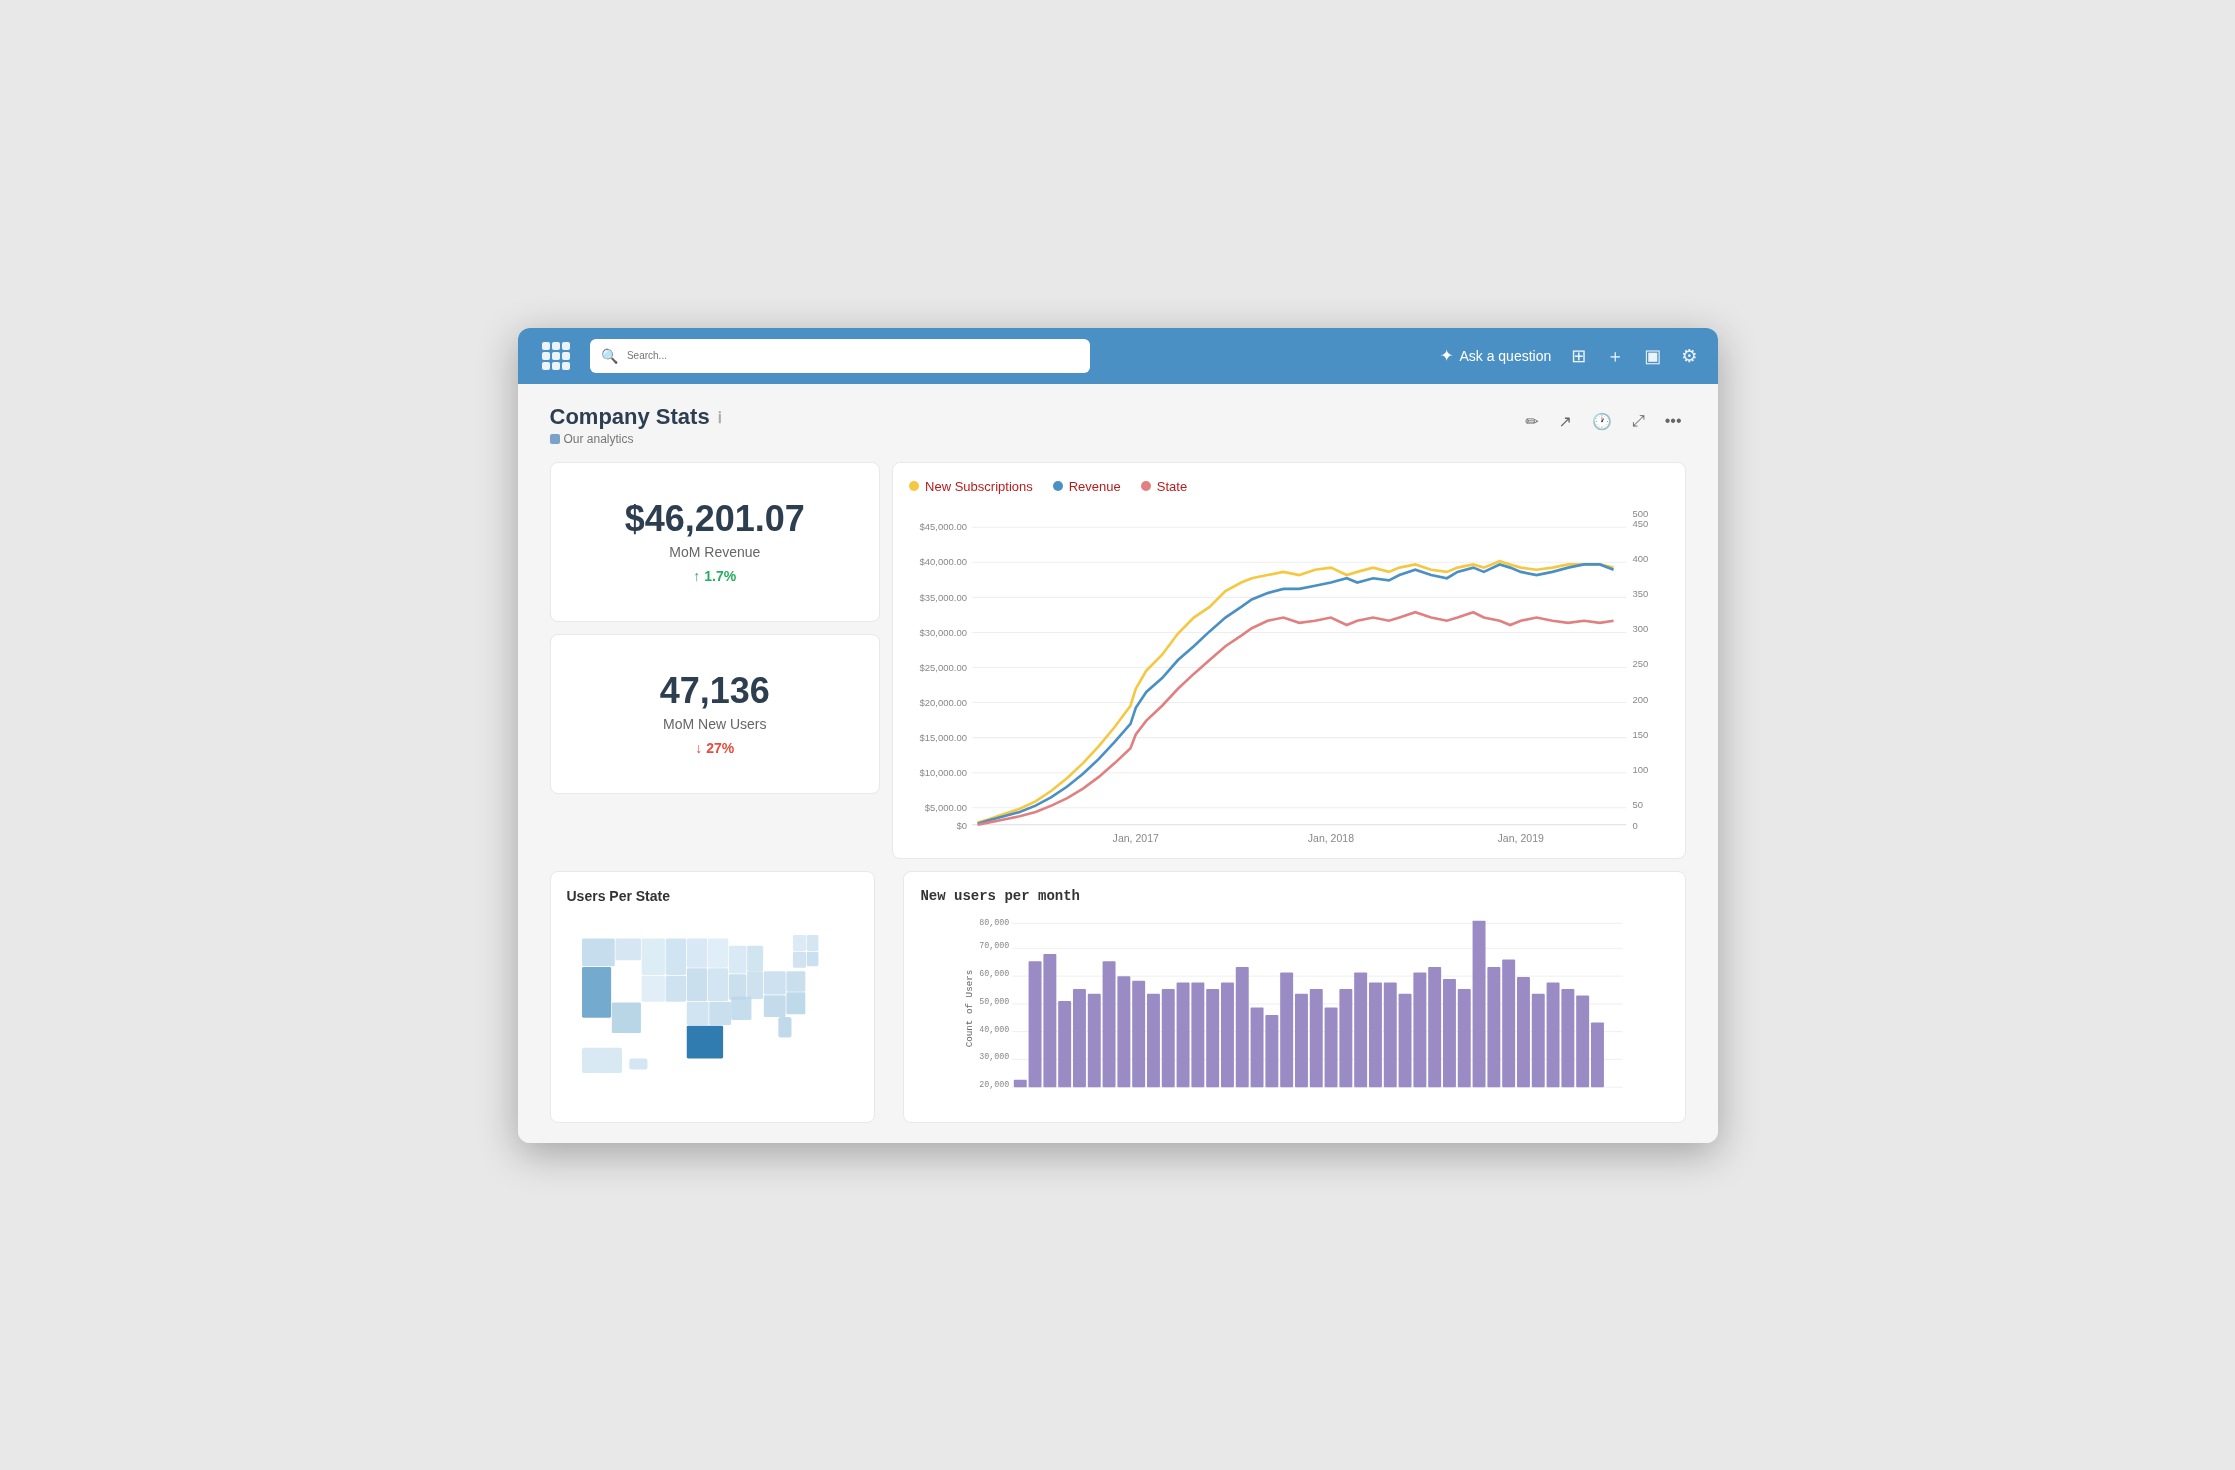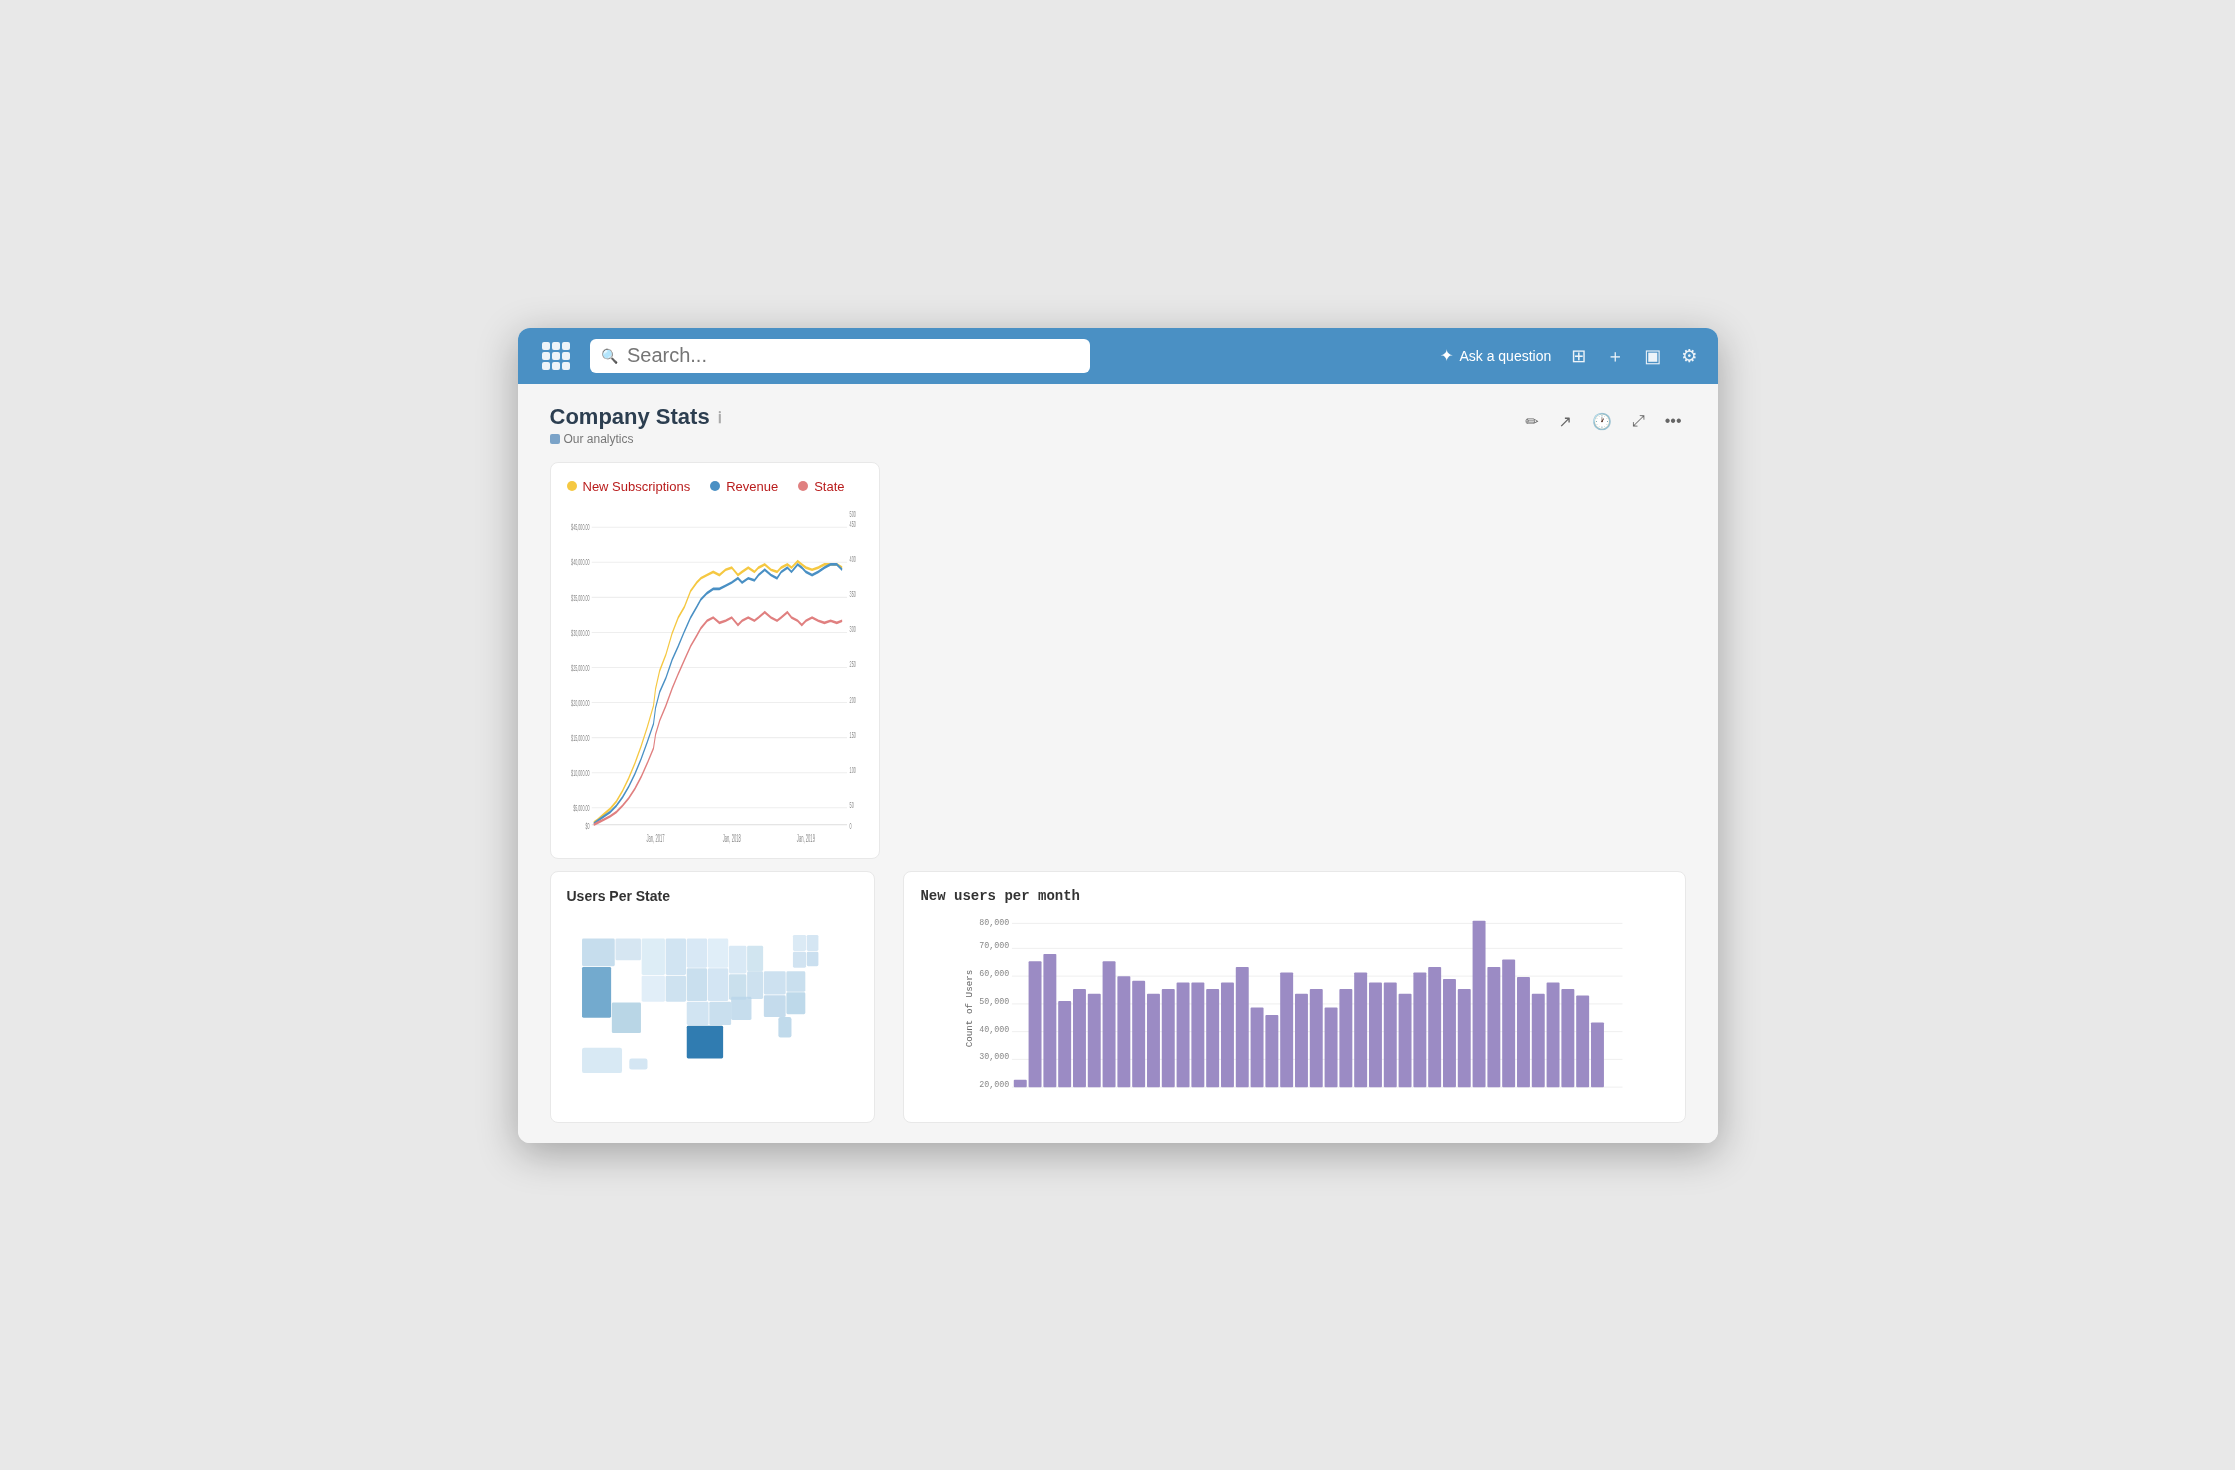--- a/index.html
+++ b/index.html
@@ -58,21 +58,21 @@
       height: 34px;
       gap: 8px;
     }
     .search-icon-wrap {
       color: #999;
       font-size: 14px;
     }
     .search-input {
       border: none;
       outline: none;
-      font-size: 20px;
+      font-size: 10px;
       color: #333;
       background: transparent;
       width: 100%;
     }
     .header-right {
       margin-left: auto;
       display: flex;
       align-items: center;
       gap: 20px;
     }
@@ -312,20 +312,40 @@
         <span class="action-icon">✏</span>
         <span class="action-icon">↗</span>
         <span class="action-icon">🕐</span>
         <span class="action-icon">⤢</span>
         <span class="action-icon">•••</span>
       </div>
     </div>
 
     <div class="dashboard-grid">
 
+      <div class="left-col">
+
+        <div class="card stat-card">
+          <div class="stat-value">$46,201.07</div>
+          <div class="stat-label">MoM Revenue</div>
+          <div class="stat-change up">
+            <span class="arrow-up">↑</span>
+            <span>1.7%</span>
+          </div>
+        </div>
+
+        <div class="card stat-card">
+          <div class="stat-value">47,136</div>
+          <div class="stat-label">MoM New Users</div>
+          <div class="stat-change down">
+            <span class="arrow-down">↓</span>
+            <span>27%</span>
+          </div>
+        </div>
+      </div>
 
       <div class="card chart-card">
         <div class="chart-legend">
           <div class="legend-item">
             <div class="legend-dot" style="background:#f5c842;"></div>
             <span>New Subscriptions</span>
           </div>
           <div class="legend-item">
             <div class="legend-dot" style="background:#4a90c4;"></div>
             <span>Revenue</span>

